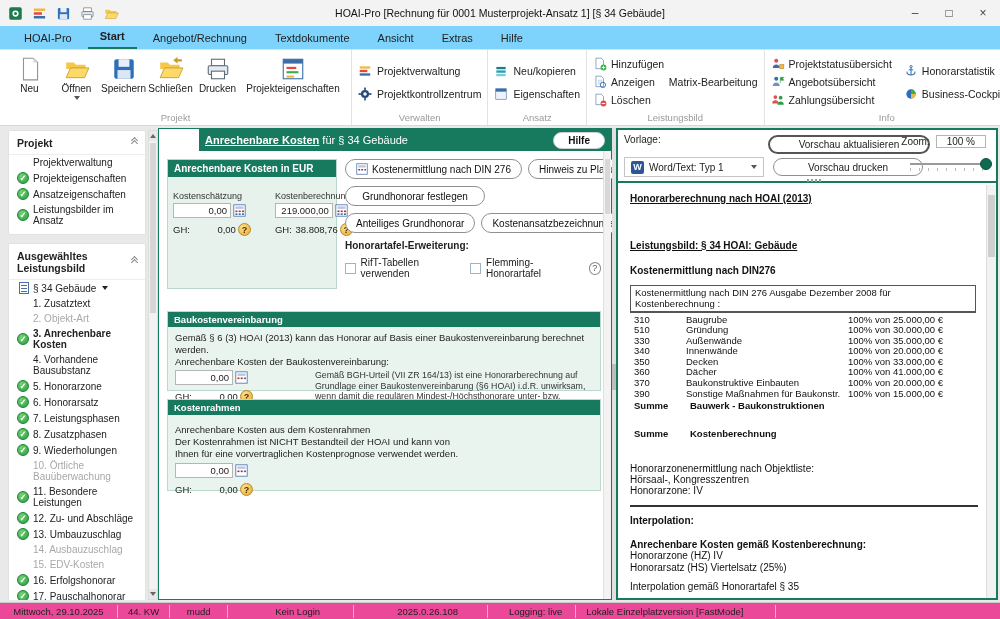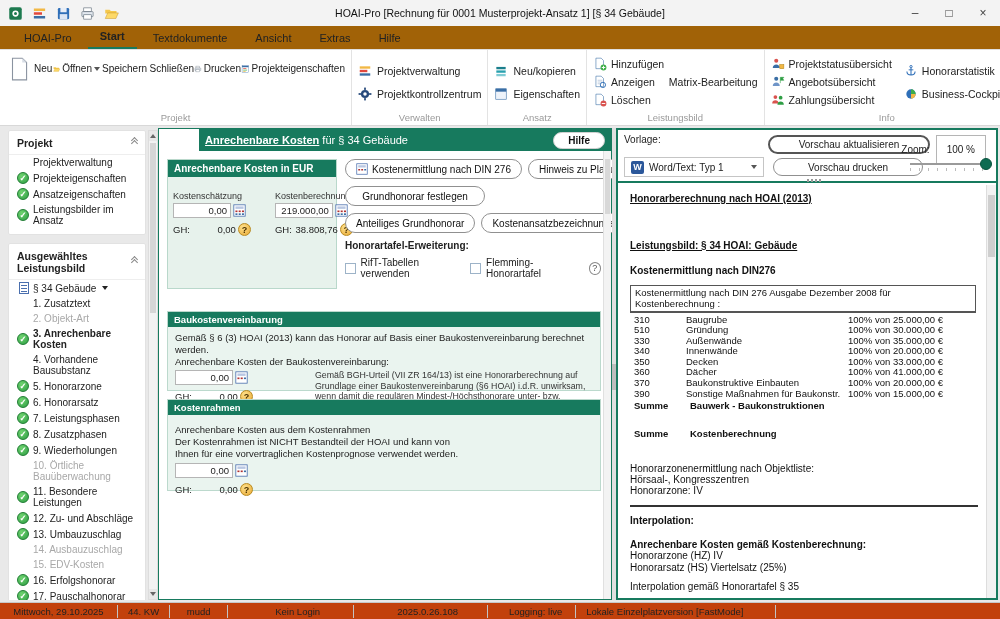--- a/index.html
+++ b/index.html
@@ -8,30 +8,30 @@
 
   
   .titlebar { position:absolute; top:0; left:0; right:0; height:26px; background:#f3f3f3; display:flex; align-items:center; }
   .qa-icons { display:flex; gap:9px; padding-left:8px; align-items:center; }
   .qa-icons svg { width:15px; height:15px; display:block; }
   .win-title { position:absolute; left:0; right:0; text-align:center; font-size:10.5px; color:#111; pointer-events:none; }
   .win-controls { margin-left:auto; display:flex; }
   .win-controls span { width:34px; height:26px; display:flex; align-items:center; justify-content:center; font-size:12px; color:#444; }
 
   
-  .menubar { position:absolute; top:26px; left:0; right:0; height:24px; background:#a16207; display:flex; align-items:flex-end; padding-left:12px; gap:4px; border-bottom:1px solid #e0e0e0; }
+  .menubar { position:absolute; top:26px; left:0; right:0; height:24px; background:#7dd3fc; display:flex; align-items:flex-end; padding-left:12px; gap:4px; border-bottom:1px solid #e0e0e0; }
   .mtab { padding:4px 12px 5px; font-size:11px; color:#222; }
   .mtab.active { font-weight:bold; border-bottom:2px solid #177a5e; }
 
   
   .ribbon { position:absolute; top:50px; left:0; right:0; height:76px; background:#fff; border-bottom:1px solid #d8d8d8; display:flex; }
   .rgroup { display:flex; flex-direction:column; border-right:1px solid #e3e3e3; padding:3px 6px 0; position:relative; }
   .rgroup-body { flex:1; display:flex; align-items:flex-start; }
   .rgroup-label { text-align:center; font-size:9.5px; color:#9a9a9a; padding:1px 0 2px; }
-  .bigbtn { width:47px; display:flex; flex-direction:row; align-items:center; gap:2px; padding-top:3px; }
+  .bigbtn { width:47px; display:flex; flex-direction:column; align-items:center; gap:2px; padding-top:3px; }
   .bigbtn svg { width:26px; height:26px; }
   .bigbtn .blabel { font-size:10px; color:#222; text-align:center; line-height:10px; }
   .bigbtn.wide { width:104px; }
   .smallcol { display:flex; flex-direction:column; justify-content:center; gap:9px; height:58px; }
   .smallbtn { display:flex; align-items:center; gap:5px; font-size:10.5px; color:#222; white-space:nowrap; }
   .smallbtn svg { width:14px; height:14px; flex:0 0 auto; }
   .tight { gap:4px; }
   .tricol { display:flex; flex-direction:column; gap:4px; height:58px; justify-content:center; }
   .lrow { display:flex; gap:14px; align-items:center; }
   .caret-d { width:0; height:0; border-left:3.5px solid transparent; border-right:3.5px solid transparent; border-top:4px solid #555; display:inline-block; }
@@ -104,21 +104,21 @@
   .vsplit .grip { position:absolute; top:50%; left:0; width:4px; height:26px; background:#bdbdbd; }
 
   
   .preview { position:absolute; left:616px; top:2px; right:2px; bottom:2px; background:#fff; border:2px solid #177a5e; }
   .pv-toolbar { position:relative; height:53px; border-bottom:2px solid #177a5e; padding:4px 6px; }
   .pv-row { display:flex; align-items:center; }
   .pv-label { font-size:10px; color:#222; }
   .pv-refresh { position:absolute; left:150px; top:5px; width:162px; height:19px; border:2px solid #555; border-radius:11px; background:#fff; font-size:10px; display:flex; align-items:center; justify-content:center; }
   .pv-print { position:absolute; left:155px; top:28px; width:150px; height:18px; border:1px solid #909090; border-radius:10px; background:#fff; font-size:10px; display:flex; align-items:center; justify-content:center; }
   .zoom-wrap { position:absolute; right:10px; top:5px; display:flex; align-items:center; gap:6px; }
-  .zoom-box { border:1px solid #b5b5b5; background:#fff; font-size:10px; padding:8px 10px; }
+  .zoom-box { border:1px solid #b5b5b5; background:#fff; font-size:10px; padding:0 10px; }
   .slider { position:absolute; right:8px; top:33px; width:78px; height:2px; background:#9a9a9a; }
   .slider .ticks { position:absolute; left:0; right:0; top:5px; height:3px; background:repeating-linear-gradient(90deg,#bbb 0 1px,transparent 1px 9px); }
   .knob { position:absolute; right:-4px; top:-5px; width:12px; height:12px; border-radius:50%; background:#0e6b52; border:1px solid #0a543f; }
   .dd { position:absolute; left:6px; top:27px; width:140px; height:20px; background:#fff; border:1px solid #c5c5c5; display:flex; align-items:center; gap:5px; padding:0 6px; font-size:10px; }
   .dd .wicon { width:13px; height:13px; background:#2b579a; color:#fff; font-size:9px; font-weight:bold; display:flex; align-items:center; justify-content:center; border-radius:2px; }
   .dd .ddcaret { margin-left:auto; width:0; height:0; border-left:3.5px solid transparent; border-right:3.5px solid transparent; border-top:4px solid #555; }
   .toolgrip { position:absolute; left:50%; bottom:-1px; width:14px; height:3px; background:repeating-linear-gradient(90deg,#999 0 2px,transparent 2px 4px); }
 
   .pv-doc { position:absolute; top:55px; left:0; right:10px; bottom:0; overflow:hidden; padding:8px 4px 0 12px; font-size:10px; line-height:11.5px; color:#111; }
   .pv-scroll { position:absolute; top:55px; right:0; width:10px; bottom:0; background:#f2f2f2; border-left:1px solid #ddd; }
@@ -135,21 +135,21 @@
   .sumrow .c1 { width:56px; } 
   .sumrow2 { display:flex; font-weight:bold; font-size:9.5px; margin-top:16px; }
   .sumrow2 .c1 { width:56px; }
   .zone { margin-top:22px; }
   .zone div { height:11px; }
   .doc-hr { border:none; border-top:2px solid #333; width:348px; margin:9px 0 8px; }
   .doc-b { font-weight:bold; }
   .sp8 { height:8px; } .sp12 { height:12px; } .sp16 { height:16px; }
 
   
-  .statusbar { position:absolute; left:0; right:0; bottom:0; height:17px; background:#c2410c; border-top:1px solid #c8c8c8; display:flex; align-items:center; font-size:9.5px; color:#222; }
+  .statusbar { position:absolute; left:0; right:0; bottom:0; height:17px; background:#ec4899; border-top:1px solid #c8c8c8; display:flex; align-items:center; font-size:9.5px; color:#222; }
   .sseg { padding:0 10px; border-right:1px solid #c3c3c3; height:13px; display:flex; align-items:center; white-space:nowrap; }
   .sseg.w1{min-width:118px; justify-content:center;} .sseg.w2{min-width:46px;justify-content:center;} .sseg.w3{min-width:58px;justify-content:center;text-align:center;}
   .sseg.w4{min-width:112px;justify-content:center;margin-left:14px;} .sseg.w5{min-width:120px;justify-content:center;margin-left:14px;}
   .sseg.w6{min-width:80px;justify-content:center;margin-left:8px;} .sseg.w7{min-width:200px;justify-content:flex-start;}
 </style>
 </head>
 <body>
 
 <div class="titlebar">
   <div class="qa-icons">
@@ -182,20 +182,21 @@
   <div class="win-controls">
     <span>–</span>
     <span>□</span>
     <span>×</span>
   </div>
 </div>
 
 <div class="menubar">
   <div class="mtab">HOAI-Pro</div>
   <div class="mtab active">Start</div>
+  <div class="mtab">Angebot/Rechnung</div>
   <div class="mtab">Textdokumente</div>
   <div class="mtab">Ansicht</div>
   <div class="mtab">Extras</div>
   <div class="mtab">Hilfe</div>
 </div>
 
 <div class="ribbon">
 
   <div class="rgroup">
     <div class="rgroup-body">

